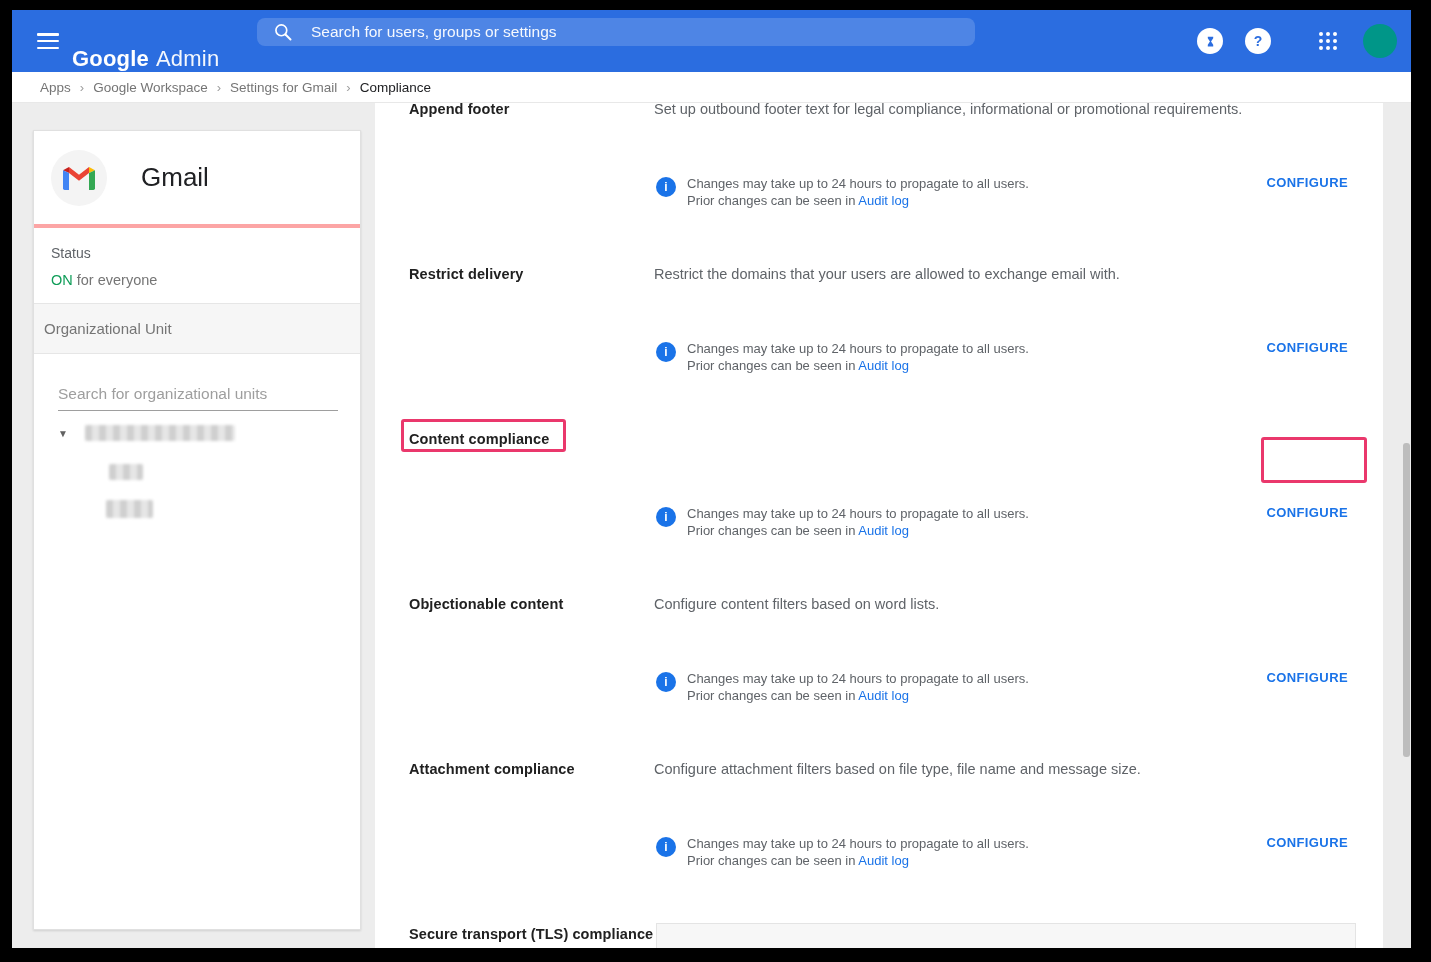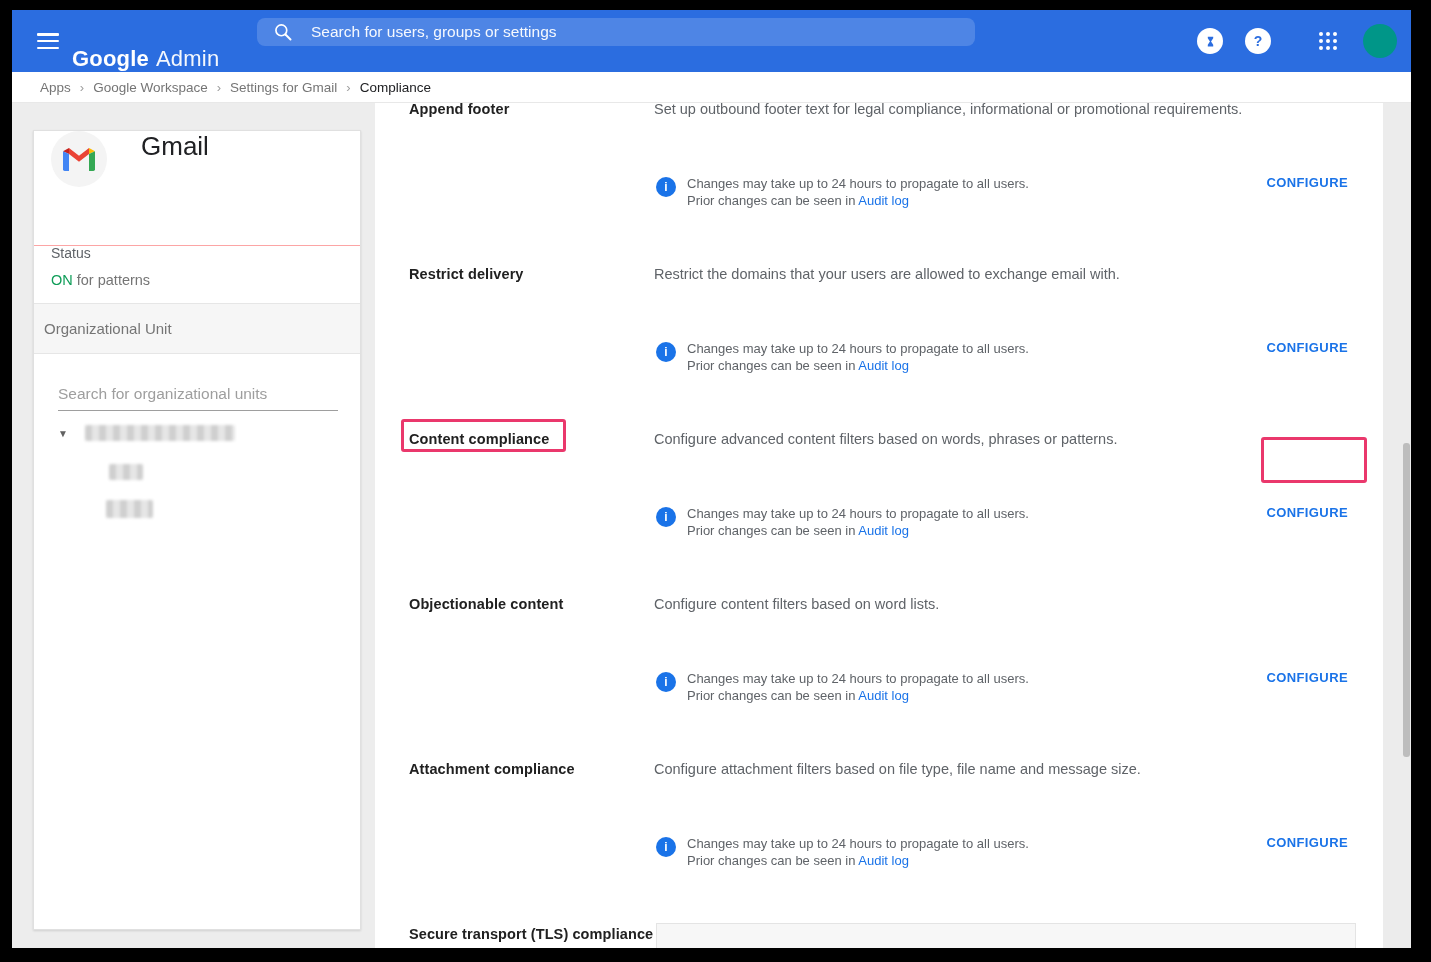--- a/index.html
+++ b/index.html
@@ -27,21 +27,21 @@
 
   
   .crumbbar { position:absolute; left:0; top:62px; right:0; height:31px; background:#fff; border-bottom:1px solid #e8e8e8; display:flex; align-items:center; padding-left:28px; font-size:13.5px; }
   .crumb { color:#757575; cursor:pointer; }
   .crumb-sep { color:#9e9e9e; margin:0 9px; font-size:13px; }
   .crumb-current { color:#202124; }
 
   
   .side-region { position:absolute; left:0; top:93px; width:363px; bottom:0; background:#ededed; }
   .card { position:absolute; left:21px; top:27px; width:328px; height:800px; background:#fff; border:1px solid #e0e0e0; box-shadow:0 1px 2px rgba(0,0,0,.12); }
-  .svc { position:absolute; left:0; top:0; width:100%; height:115px; display:flex; border-bottom:1px solid #fca5a5; }
+  .svc { position:absolute; left:0; top:0; width:100%; height:97px; display:flex; align-items:center; border-bottom:4px solid #fca5a5; }
   .svc-logo { width:56px; height:56px; border-radius:50%; background:#f4f4f4; margin-left:17px; display:flex; align-items:center; justify-content:center; }
   .svc-name { margin-left:34px; font-size:26px; color:#202124; }
   .statusblk { position:absolute; left:17px; top:114px; }
   .status-lab { font-size:14px; color:#5f6368; }
   .status-val { margin-top:11px; font-size:14.5px; color:#757575; }
   .status-on { color:#0f9d58; }
   .orgband { position:absolute; left:0; top:172px; width:100%; height:51px; background:#f6f6f6; border-top:1px solid #e6e6e6; border-bottom:1px solid #e6e6e6; display:flex; align-items:center; padding-left:10px; font-size:15px; color:#757575; }
   .orgsearch { position:absolute; left:24px; top:250px; width:280px; }
   .orgsearch input { width:100%; border:none; border-bottom:1px solid #9e9e9e; outline:none; font-size:15.5px; color:#424242; padding:4px 0 7px; font-family:inherit; }
   .orgsearch input::placeholder { color:#9e9e9e; opacity:1; }
@@ -136,21 +136,21 @@
             <path d="M0 6.5 L9 1.5 L9 10.5 Z" fill="#c5221f"></path>
             <path d="M0 6.5 L9 10.5 L9 36 L2.5 36 Q0 36 0 33.5 Z" fill="#4285f4"></path>
             <path d="M39 10.5 L48 6.5 L48 33.5 Q48 36 45.5 36 L39 36 Z" fill="#34a853"></path>
           </svg>
         </div>
         <div class="svc-name">Gmail</div>
       </div>
       <div class="statusblk">
         <div class="status-lab">Status</div>
         <div class="status-val">
-          <span class="status-on">ON</span><span> for patterns</span>
+          <span class="status-on">ON</span><span> for everyone</span>
         </div>
       </div>
       <div class="orgband">
         <span>Organizational Unit</span>
       </div>
       <div class="orgsearch">
         <input type="text" placeholder="Search for organizational units" style="">
       </div>
       <div class="tree-root">
         <span class="tri">▼</span>
@@ -184,21 +184,20 @@
         <i class="note-icon">i</i>
         <div class="note-text">
           <div>Changes may take up to 24 hours to propagate to all users.</div>
           <div><span>Prior changes can be seen in </span><span class="note-link">Audit log</span></div>
         </div>
       </div>
     </div>
 
     <div class="row" style="top:328px">
       <div class="row-title">Content compliance</div>
-      <div class="row-desc">Configure advanced content filters based on words, phrases or patterns.</div>
       <div class="row-action">CONFIGURE</div>
       <div class="row-note">
         <i class="note-icon">i</i>
         <div class="note-text">
           <div>Changes may take up to 24 hours to propagate to all users.</div>
           <div><span>Prior changes can be seen in </span><span class="note-link">Audit log</span></div>
         </div>
       </div>
     </div>
 

